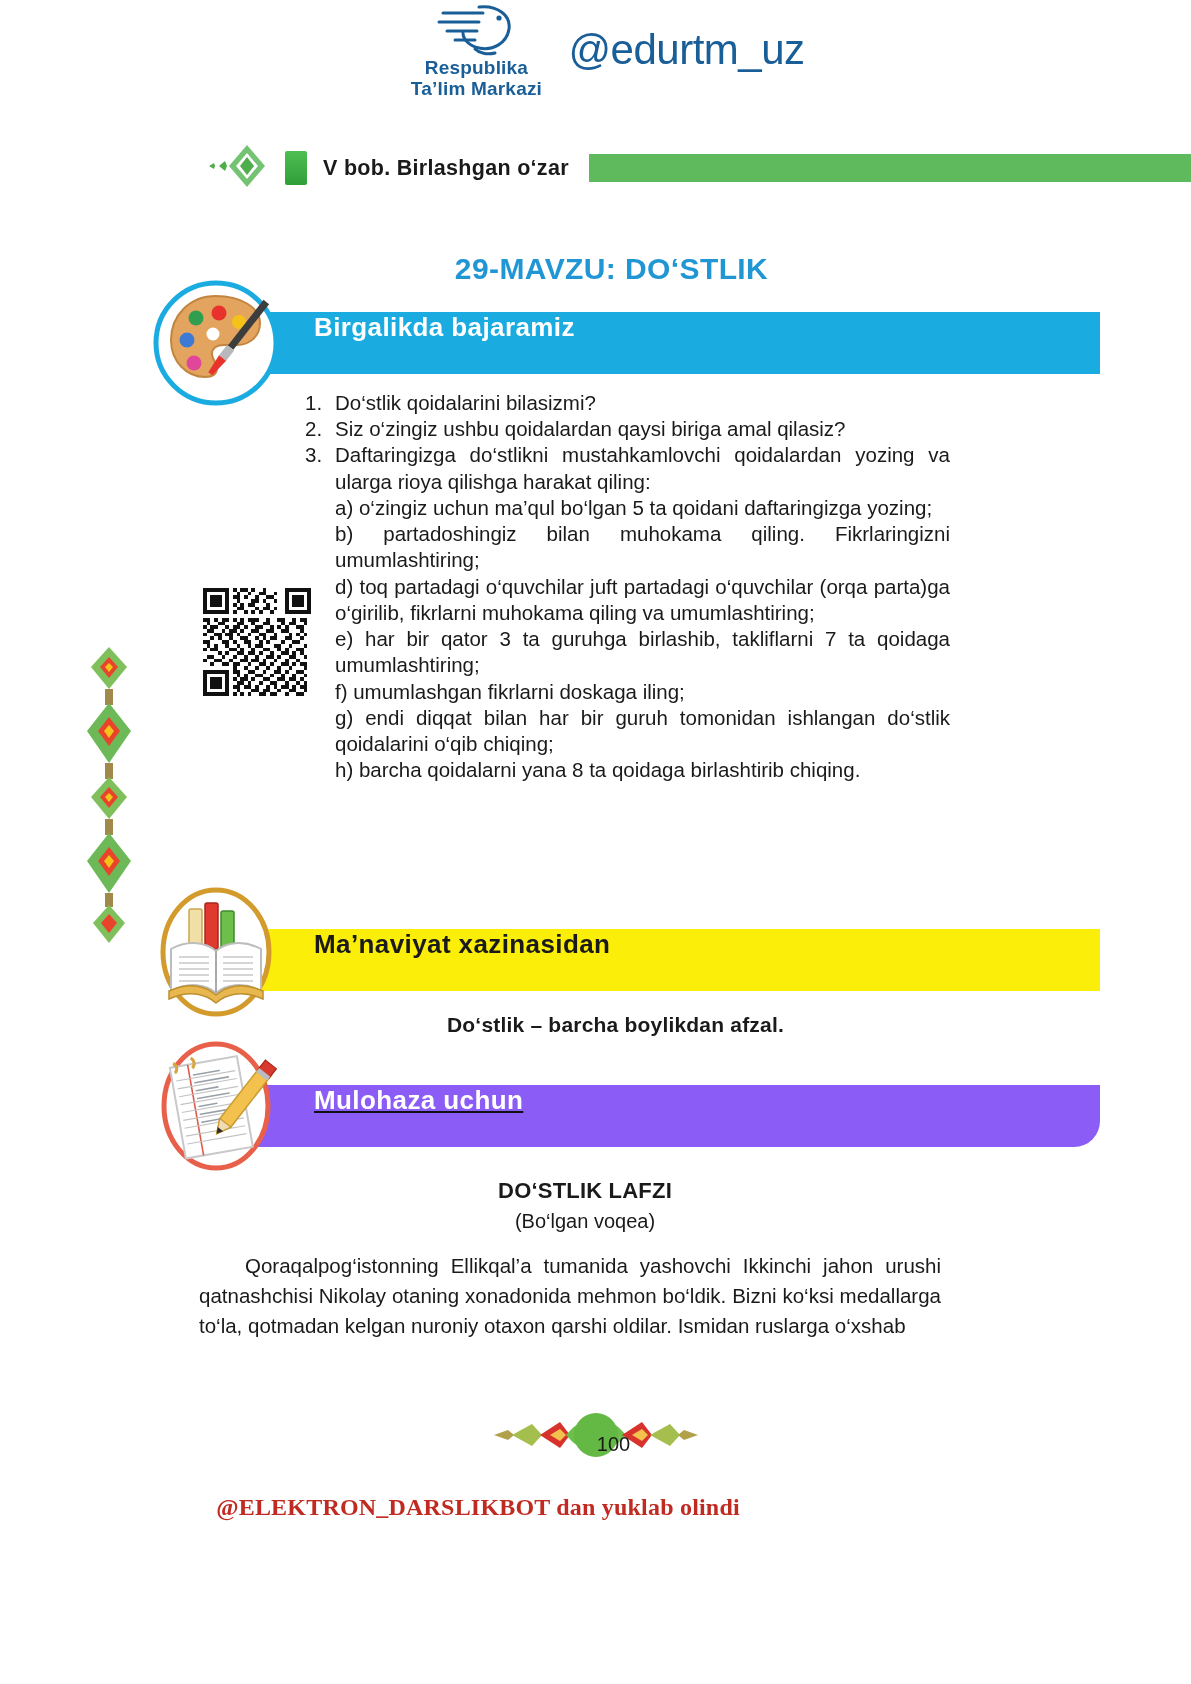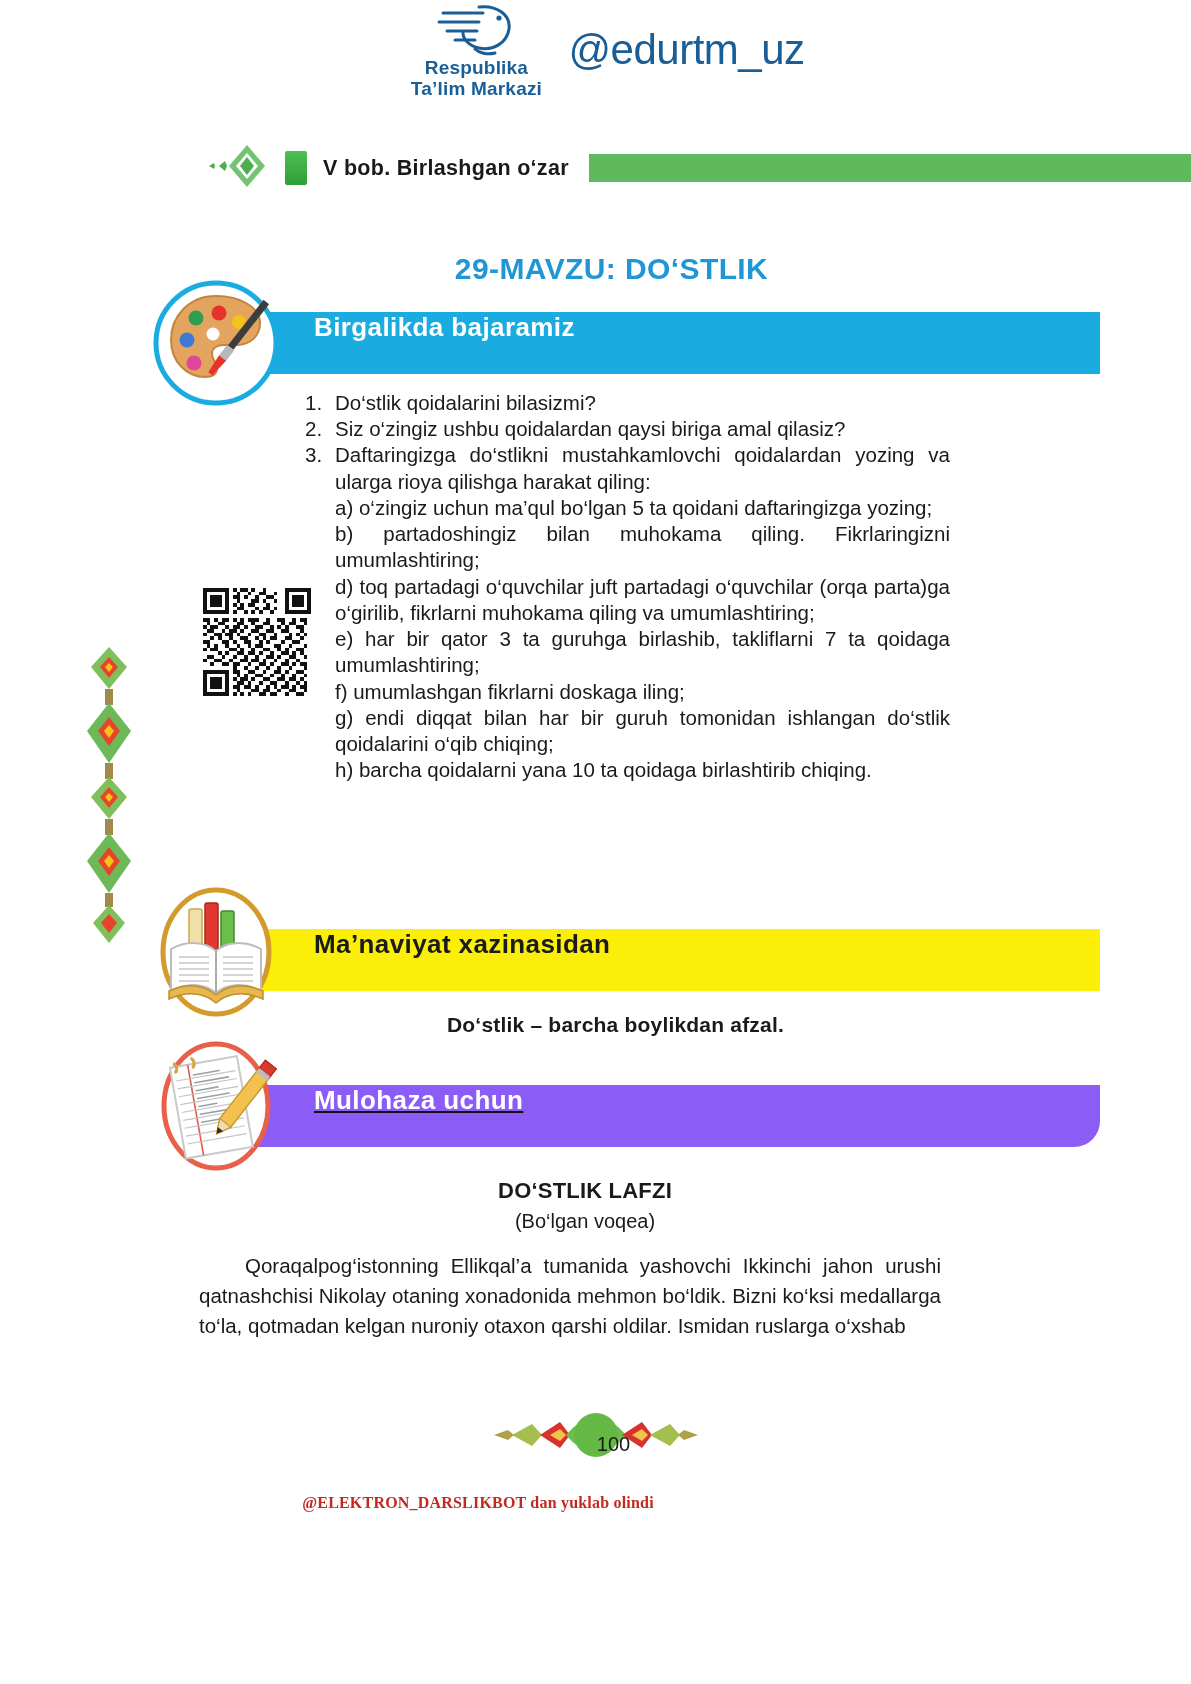--- a/index.html
+++ b/index.html
@@ -235,21 +235,21 @@
     padding-left: 36px;
   }
 
   
   .footer-note {
     position: absolute;
     left: 0; top: 1494px;
     width: 956px;
     text-align: center;
     color: #c02a20;
-    font-size: 16px;
+    font-size: 24px;
     font-weight: bold;
     font-family: "Liberation Serif", serif;
     letter-spacing: .2px;
   }
 </style>
 </head>
 <body>
 
 <div class="top-header">
   <div class="brand-logo">
@@ -329,21 +329,21 @@
   <div class="num-item">
     <div class="num-marker">3.</div>
     <div class="num-text">Daftaringizga  do‘stlikni  mustahkamlovchi  qoidalardan  yozing  va  ularga  rioya  qilishga  harakat  qiling:</div>
   </div>
   <div class="sub-item">a)  o‘zingiz  uchun  ma’qul  bo‘lgan  5  ta  qoidani  daftaringizga  yozing;</div>
   <div class="sub-item">b)  partadoshingiz  bilan  muhokama  qiling.  Fikrlaringizni  umumlashtiring;</div>
   <div class="sub-item">d)  toq  partadagi  o‘quvchilar  juft  partadagi  o‘quvchilar  (orqa  parta)ga  o‘girilib,  fikrlarni  muhokama  qiling  va  umumlashtiring;</div>
   <div class="sub-item">e)  har  bir  qator  3  ta  guruhga  birlashib,  takliflarni  7  ta  qoidaga  umumlashtiring;</div>
   <div class="sub-item">f)  umumlashgan  fikrlarni  doskaga  iling;</div>
   <div class="sub-item">g)  endi  diqqat  bilan  har  bir  guruh  tomonidan  ishlangan  do‘stlik  qoidalarini  o‘qib  chiqing;</div>
-  <div class="sub-item">h)  barcha  qoidalarni  yana  10  ta  qoidaga  birlashtirib  chiqing.</div>
+  <div class="sub-item">h)  barcha  qoidalarni  yana  8  ta  qoidaga  birlashtirib  chiqing.</div>
 </div>
 
 <div class="qr-code">
   <svg width="108" height="108" viewBox="0 0 29 29" shape-rendering="crispEdges">
     <rect width="29" height="29" fill="#ffffff"></rect>
     <g fill="#111111">
       <path d="M0 0h7v7h-7z M1 1h5v5h-5z" fill-rule="evenodd"></path>
       <rect x="2" y="2" width="3" height="3"></rect>
       <path d="M22 0h7v7h-7z M23 1h5v5h-5z" fill-rule="evenodd"></path>
       <rect x="24" y="2" width="3" height="3"></rect>

